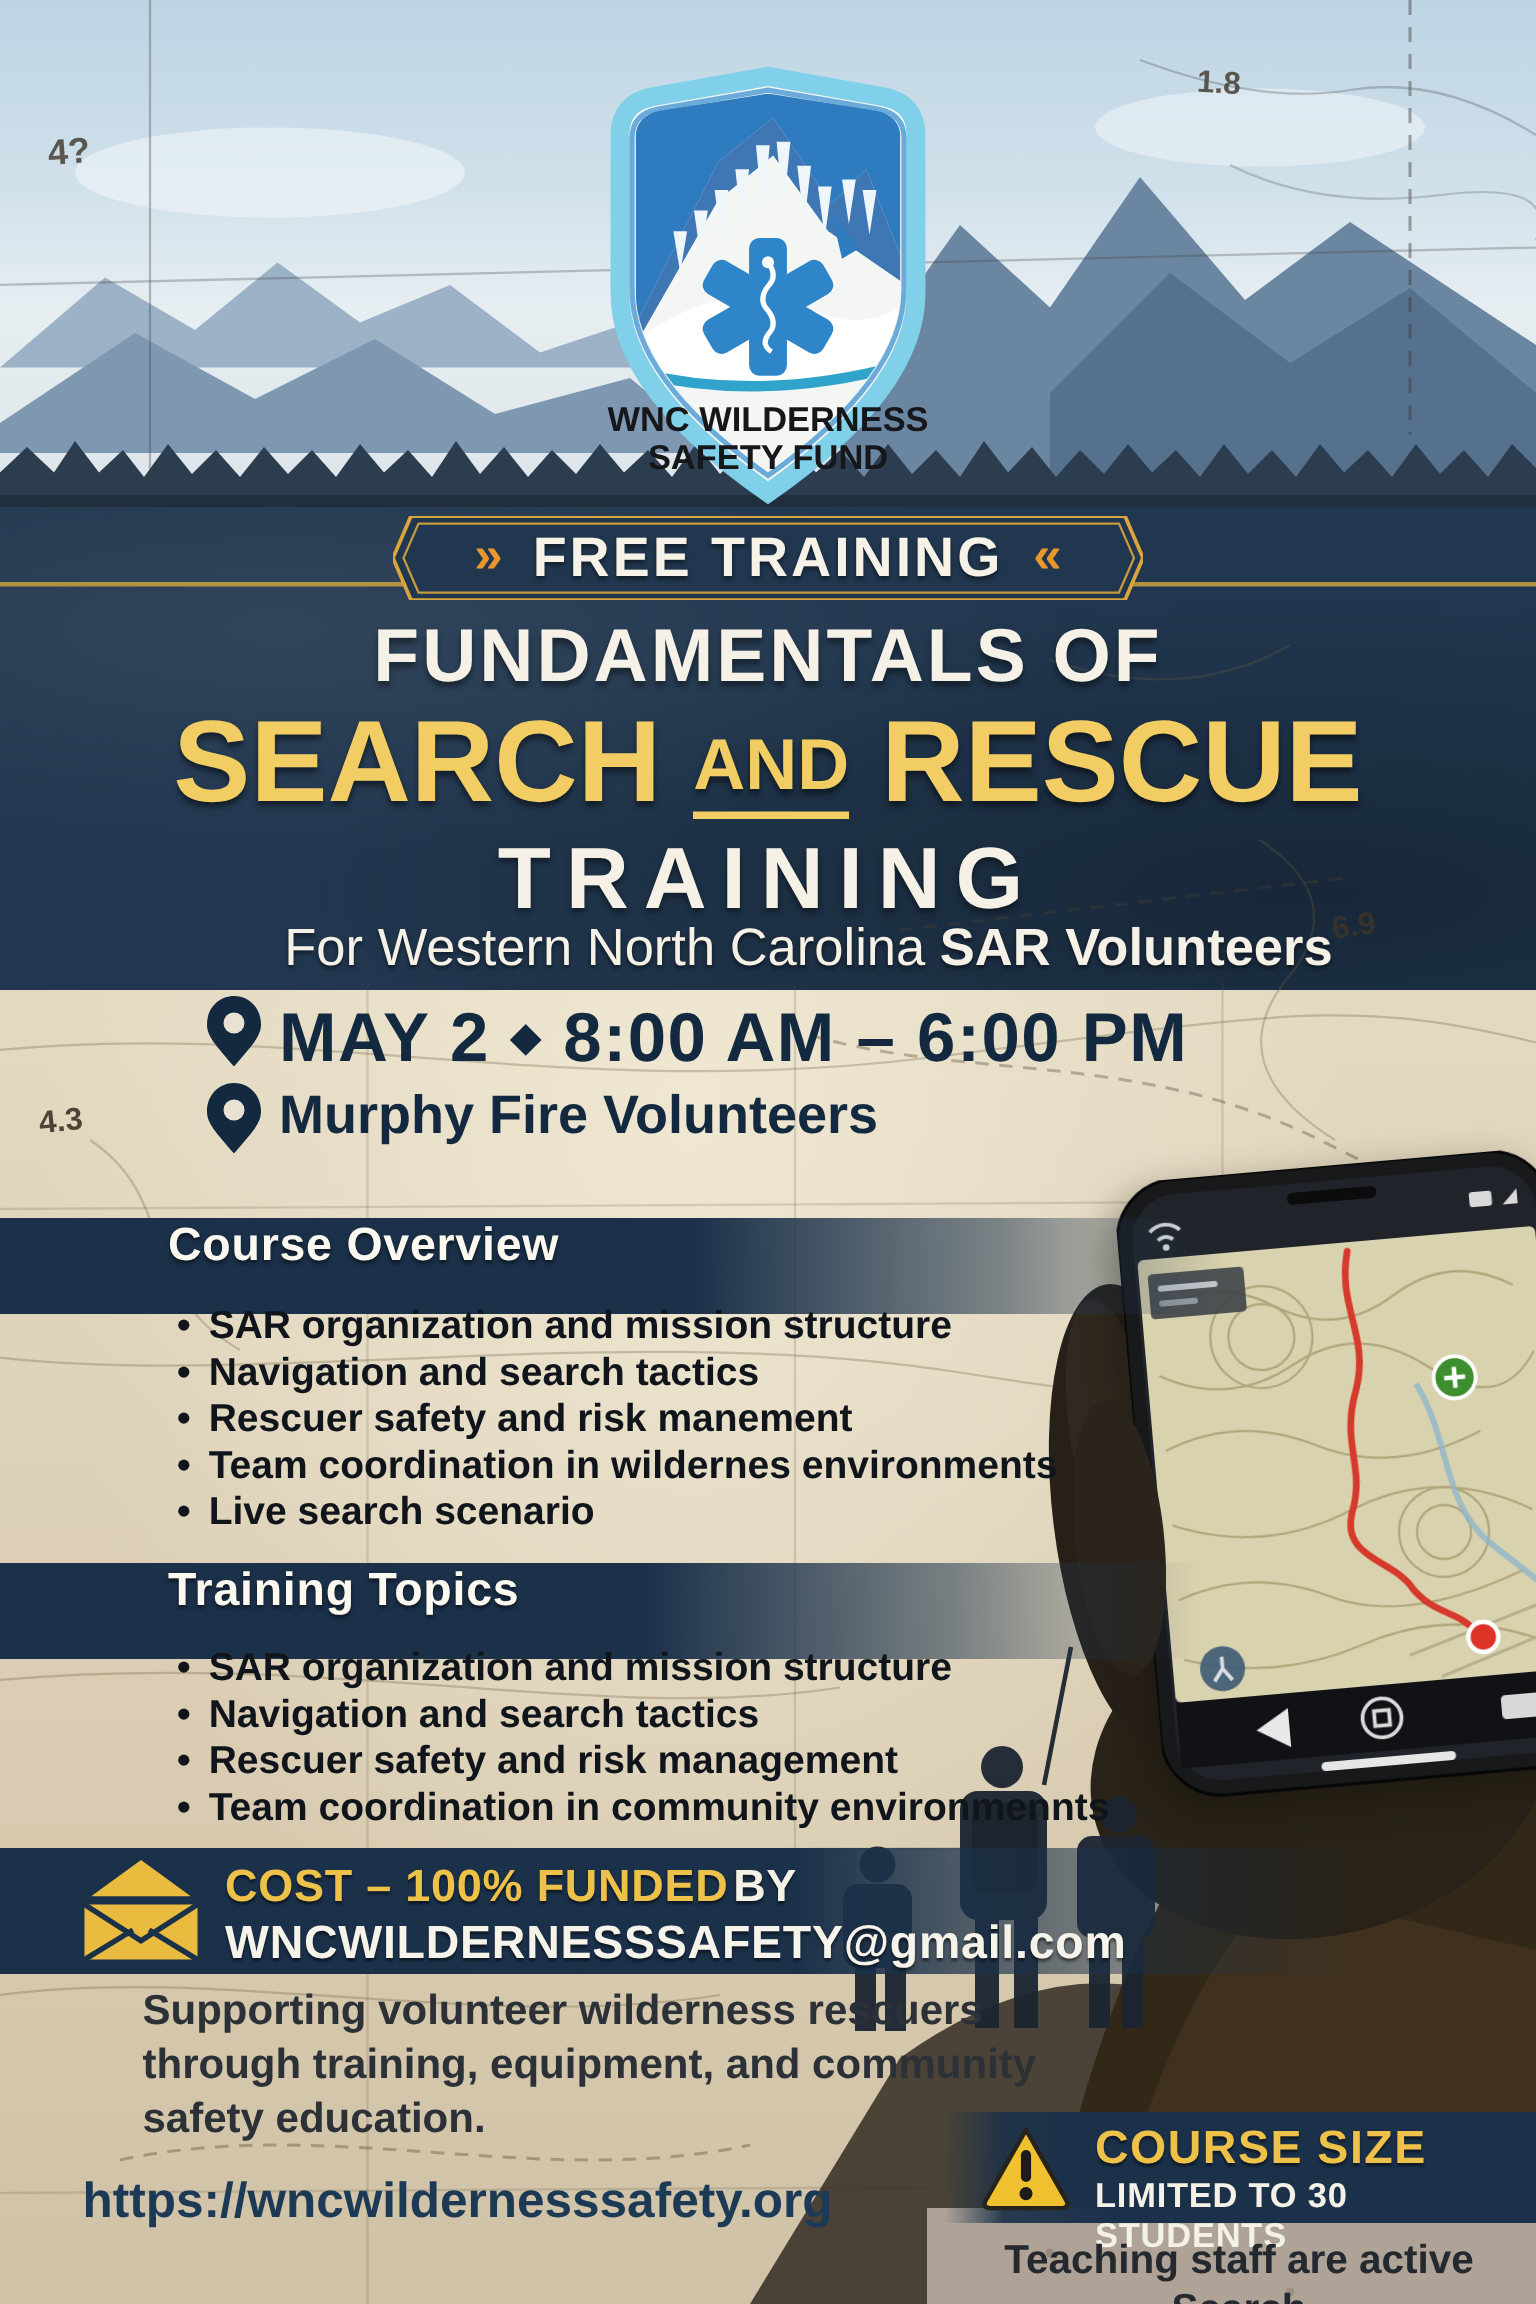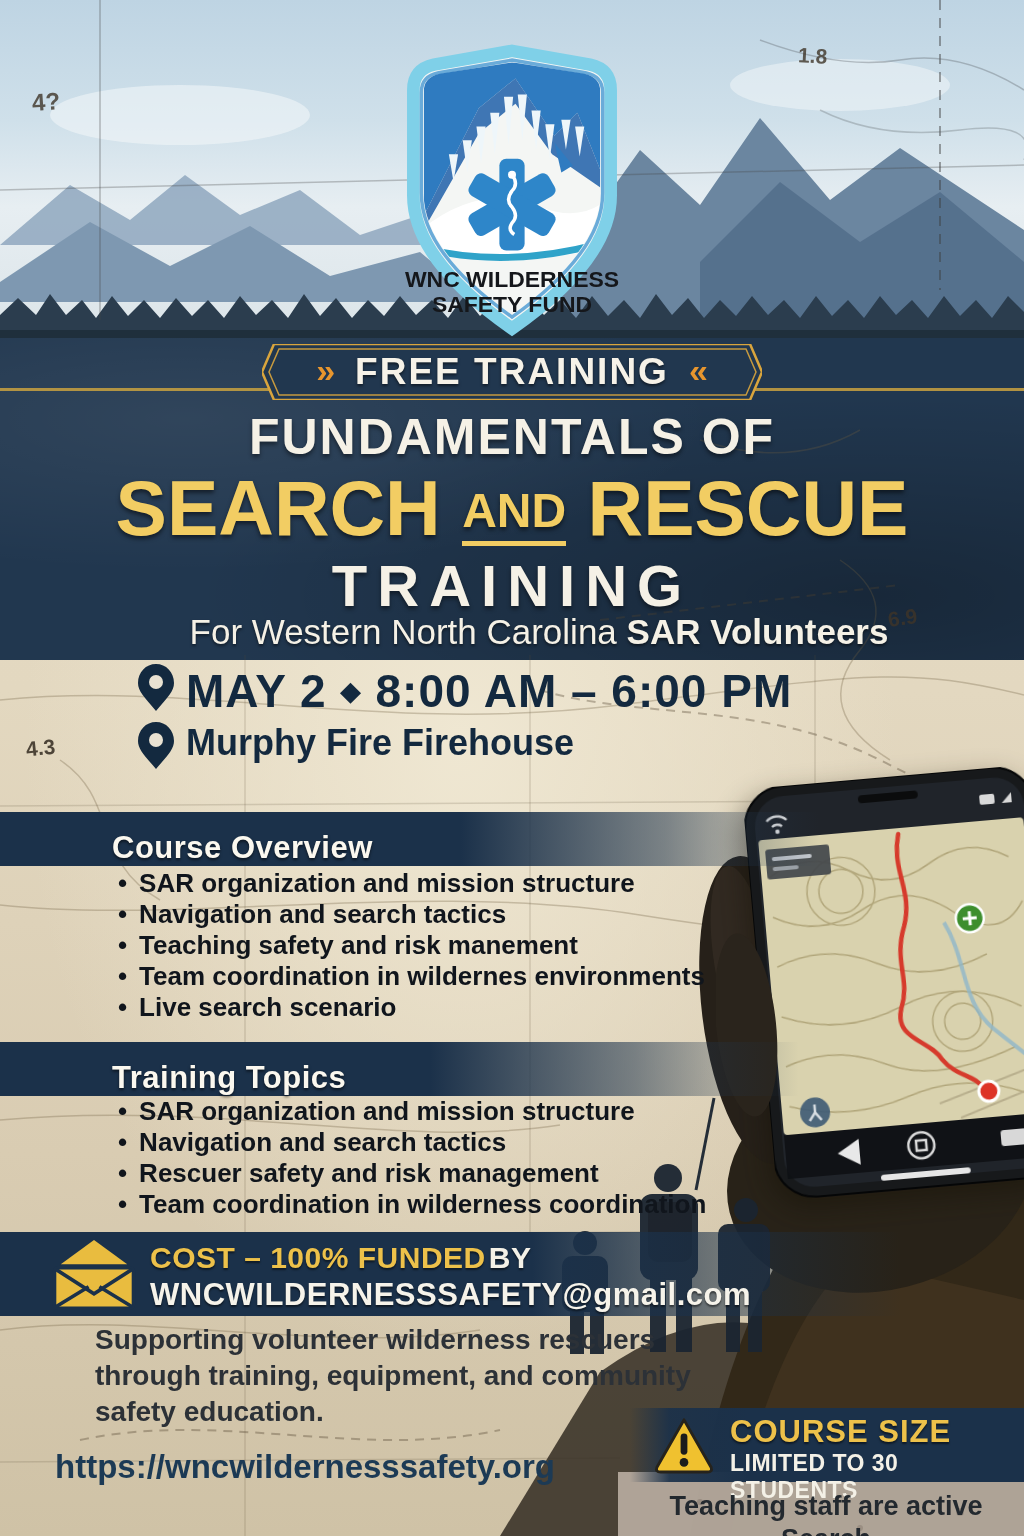--- a/index.html
+++ b/index.html
@@ -41,21 +41,21 @@
   .t4 b{font-weight:bold;}
 
   
   .pin{position:absolute;z-index:42;width:36px;height:47px;}
   .event-date{position:absolute;left:186px;top:664px;z-index:42;font-size:46px;font-weight:bold;color:#13293f;letter-spacing:1px;}
   .event-date .sep{font-size:26px;vertical-align:7px;padding:0 14px;}
   .event-venue{position:absolute;left:186px;top:722px;z-index:42;font-size:36px;font-weight:bold;color:#13293f;}
   .event-address{position:absolute;left:186px;top:764px;z-index:42;font-size:29px;color:#1d2935;}
 
   
-  .strip{position:absolute;left:0;height:54px;z-index:41;display:flex;align-items:flex-end;}
+  .strip{position:absolute;left:0;height:64px;z-index:41;display:flex;align-items:flex-start;}
   .strip-heading{color:#fbf8ef;font-size:31px;font-weight:bold;padding-left:112px;
     text-shadow:0 2px 3px rgba(0,0,0,.55);letter-spacing:.5px;}
   .strip-overview{top:812px;width:1024px;
     background:linear-gradient(90deg,#1b314a 0%,#1b314a 45%,rgba(33,55,80,.55) 65%,rgba(33,55,80,0) 80%);}
   .strip-topics{top:1042px;width:1024px;
     background:linear-gradient(90deg,#1b314a 0%,#1b314a 42%,rgba(33,55,80,.55) 62%,rgba(33,55,80,0) 78%);}
 
   ul.bullets{position:absolute;left:118px;z-index:41;margin:0;padding:0;list-style:none;}
   ul.bullets li{font-size:26px;font-weight:bold;color:#10151c;line-height:30px;margin-bottom:1px;}
   ul.bullets li::before{content:"•";margin-right:12px;}
@@ -328,41 +328,41 @@
     <path d="M18,0 C8,0 0,8 0,19 C0,27 6,33 18,47 C30,33 36,27 36,19 C36,8 28,0 18,0 Z" fill="#13293f"></path>
     <circle cx="18" cy="18" r="7" fill="#e9e2d2"></circle>
   </svg>
   <div class="event-date">
     <span>MAY 2</span><span class="sep">◆</span><span>8:00 AM – 6:00 PM</span>
   </div>
   <svg class="pin" style="left:138px;top:722px" viewBox="0 0 36 47">
     <path d="M18,0 C8,0 0,8 0,19 C0,27 6,33 18,47 C30,33 36,27 36,19 C36,8 28,0 18,0 Z" fill="#13293f"></path>
     <circle cx="18" cy="18" r="7" fill="#e9e2d2"></circle>
   </svg>
-  <div class="event-venue">Murphy Fire Firehouse</div>
+  <div class="event-venue">Murphy Fire Volunteers</div>
 
   <div class="strip strip-overview">
     <span class="strip-heading">Course Overview</span>
   </div>
   <ul class="bullets bullets-overview">
     <li><span>SAR organization and mission structure</span></li>
     <li><span>Navigation and search tactics</span></li>
-    <li><span>Teaching safety and risk manement</span></li>
+    <li><span>Rescuer safety and risk manement</span></li>
     <li><span>Team coordination in wildernes environments</span></li>
     <li><span>Live search scenario</span></li>
   </ul>
 
   <div class="strip strip-topics">
     <span class="strip-heading">Training Topics</span>
   </div>
   <ul class="bullets bullets-topics">
     <li><span>SAR organization and mission structure</span></li>
     <li><span>Navigation and search tactics</span></li>
     <li><span>Rescuer safety and risk management</span></li>
-    <li><span>Team coordination in wilderness coordination</span></li>
+    <li><span>Team coordination in community environmennts</span></li>
   </ul>
 
   <div class="strip-cost"></div>
   <svg class="cost-icon" viewBox="0 0 100 78">
     <polygon points="50,0 13,27 87,27" fill="#e9bc3f"></polygon>
     <rect x="6" y="31" width="88" height="45" rx="4" fill="#e9bc3f" stroke="#1b314a" stroke-width="4"></rect>
     <path d="M8,33 L50,60 L92,33" stroke="#1b314a" stroke-width="4" fill="none"></path>
     <path d="M8,74 L44,52 M92,74 L56,52" stroke="#1b314a" stroke-width="4" fill="none"></path>
   </svg>
   <div class="cost-line1">

